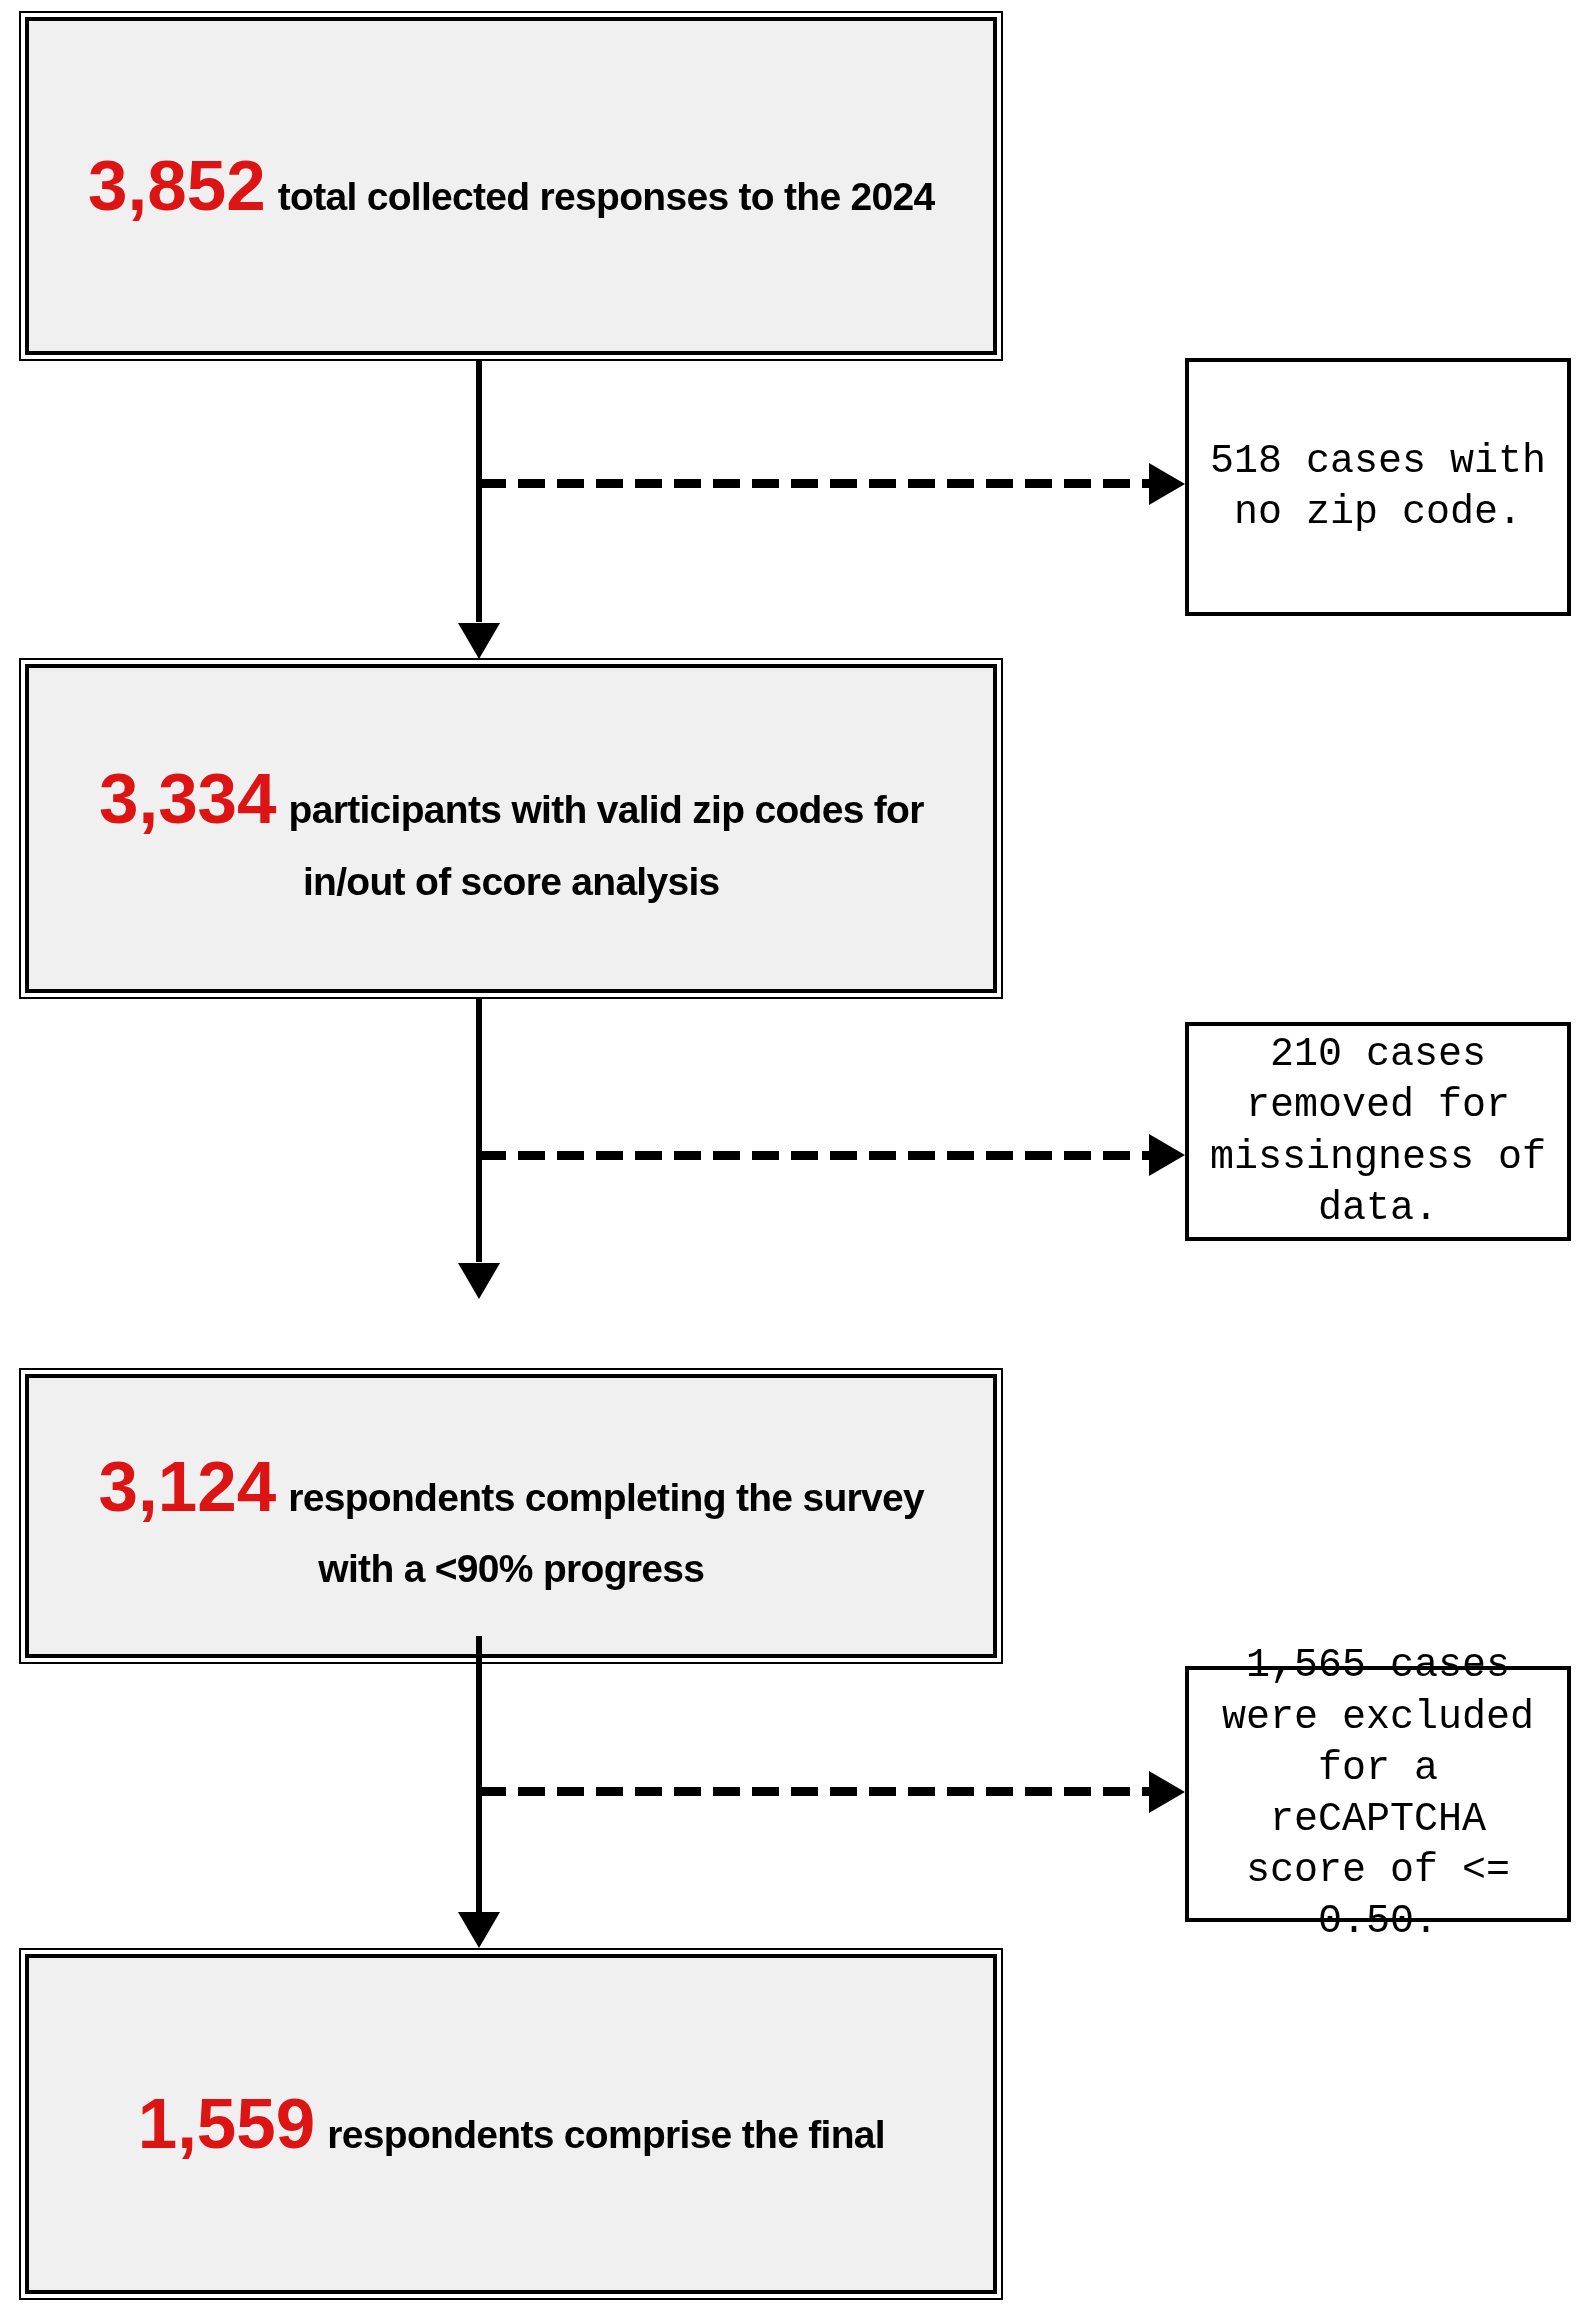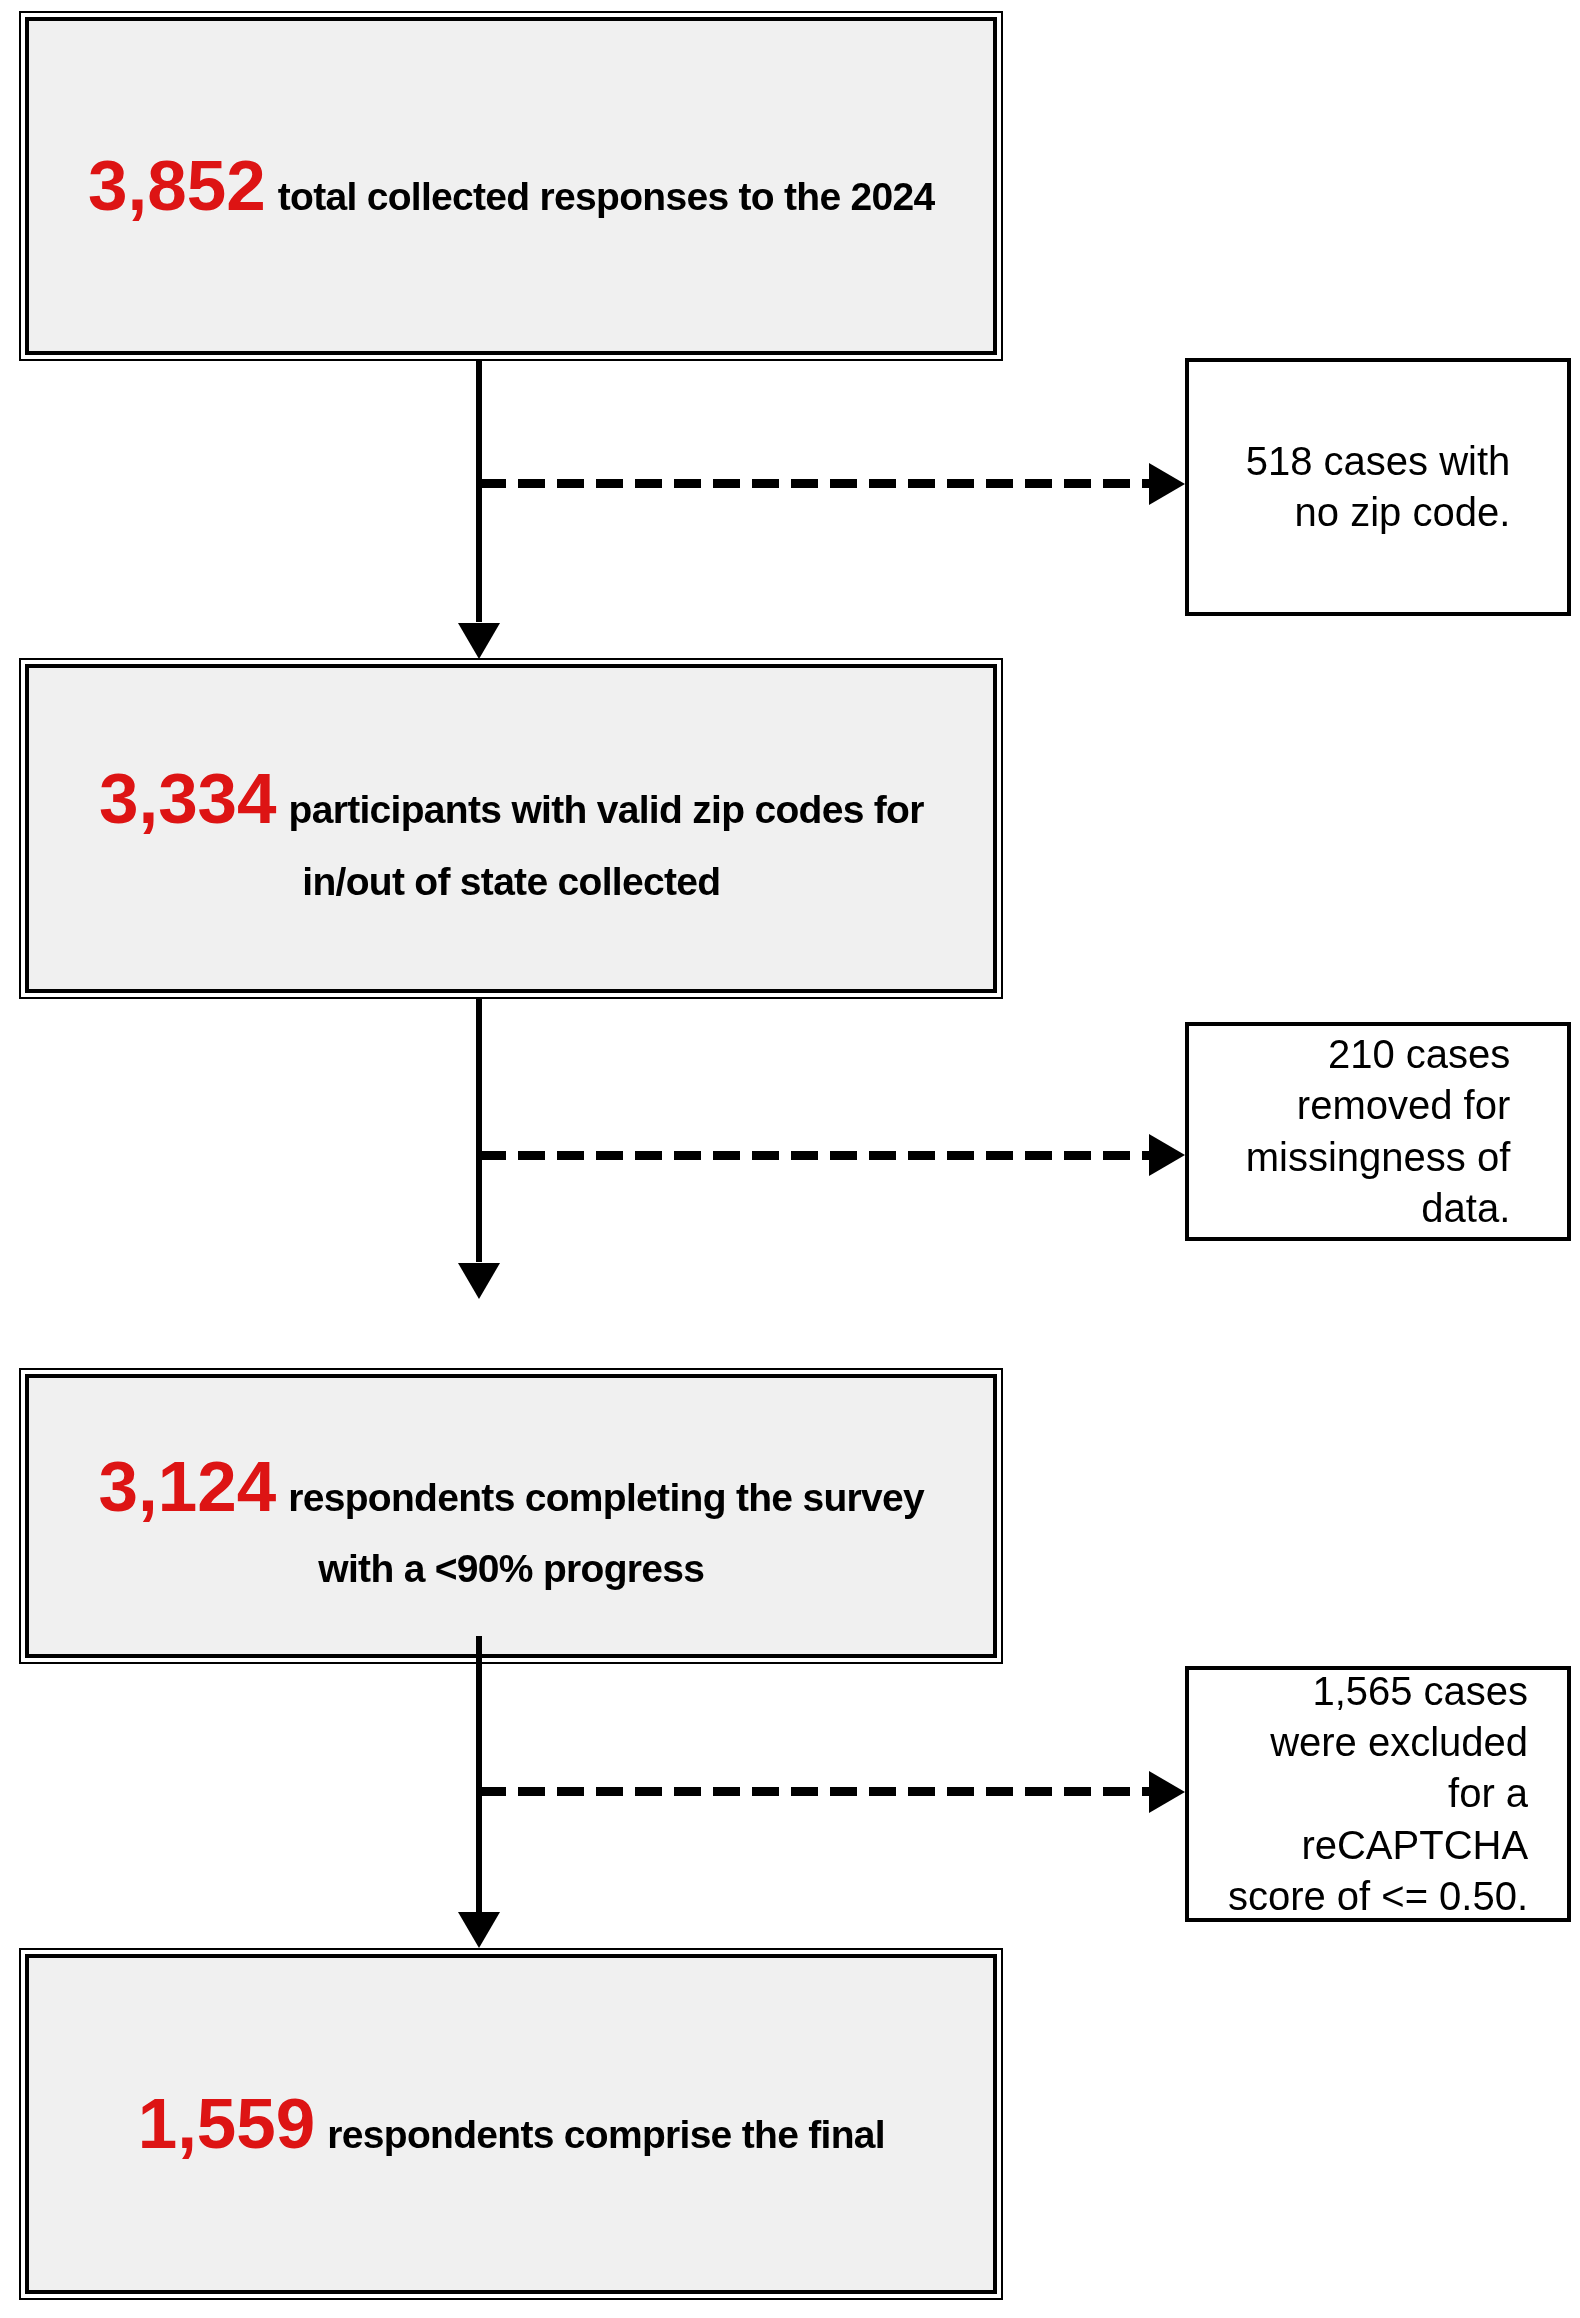--- a/index.html
+++ b/index.html
@@ -59,23 +59,24 @@
     border: 4.5px solid #000;
     background: #ffffff;
     box-sizing: border-box;
     display: flex;
     align-items: center;
     justify-content: center;
   }
   .stxt {
     font-size: 40px;
     line-height: 1.28;
-    text-align: right;
+    text-align: center;
     color: #000;
     white-space: pre-line;
+    font-family: Liberation Mono, monospace;
   }
 
   
   .vline {
     position: absolute;
     left: 476px;
     width: 6px;
     background: #000;
   }
   .vhead {
@@ -123,21 +124,21 @@
 
 <div class="sidebox" style="top:358px;height:258px">
   <div class="stxt">518 cases with
 no zip code.</div>
 </div>
 
 <div class="mainbox" style="top:658px;height:341px">
   <div class="inner">
     <div class="btxt">
       <span class="num">3,334</span><span>participants with valid zip codes for</span>
-      <div>in/out of state collected</div>
+      <div>in/out of score analysis</div>
     </div>
   </div>
 </div>
 
 <div class="vline" style="top:999px;height:263px"></div>
 <div class="vhead" style="top:1263px"></div>
 
 <div class="dline" style="top:1151px"></div>
 <div class="dhead" style="top:1134px"></div>
 

